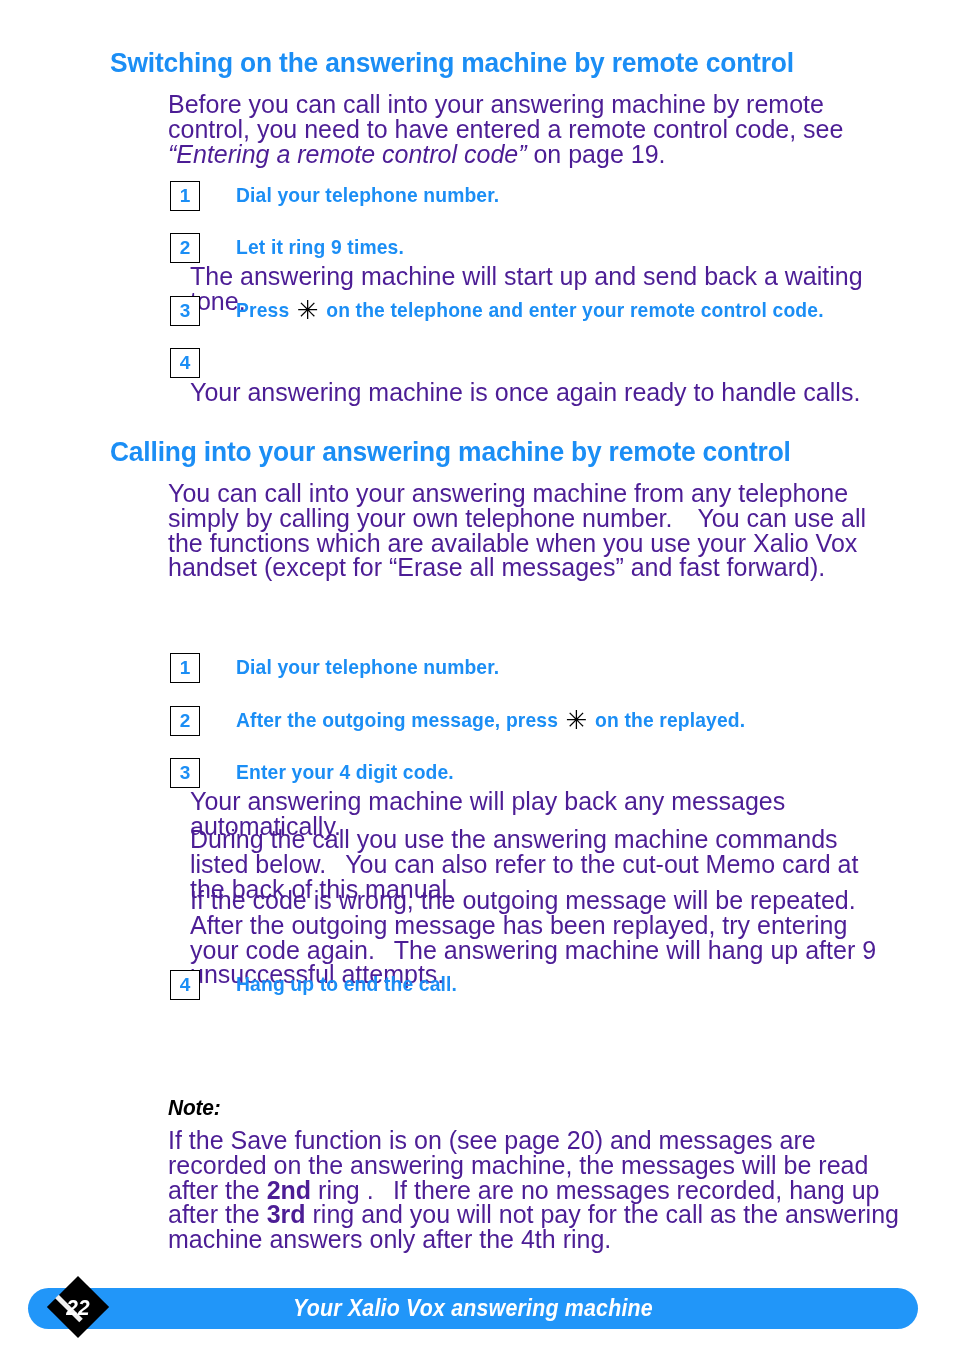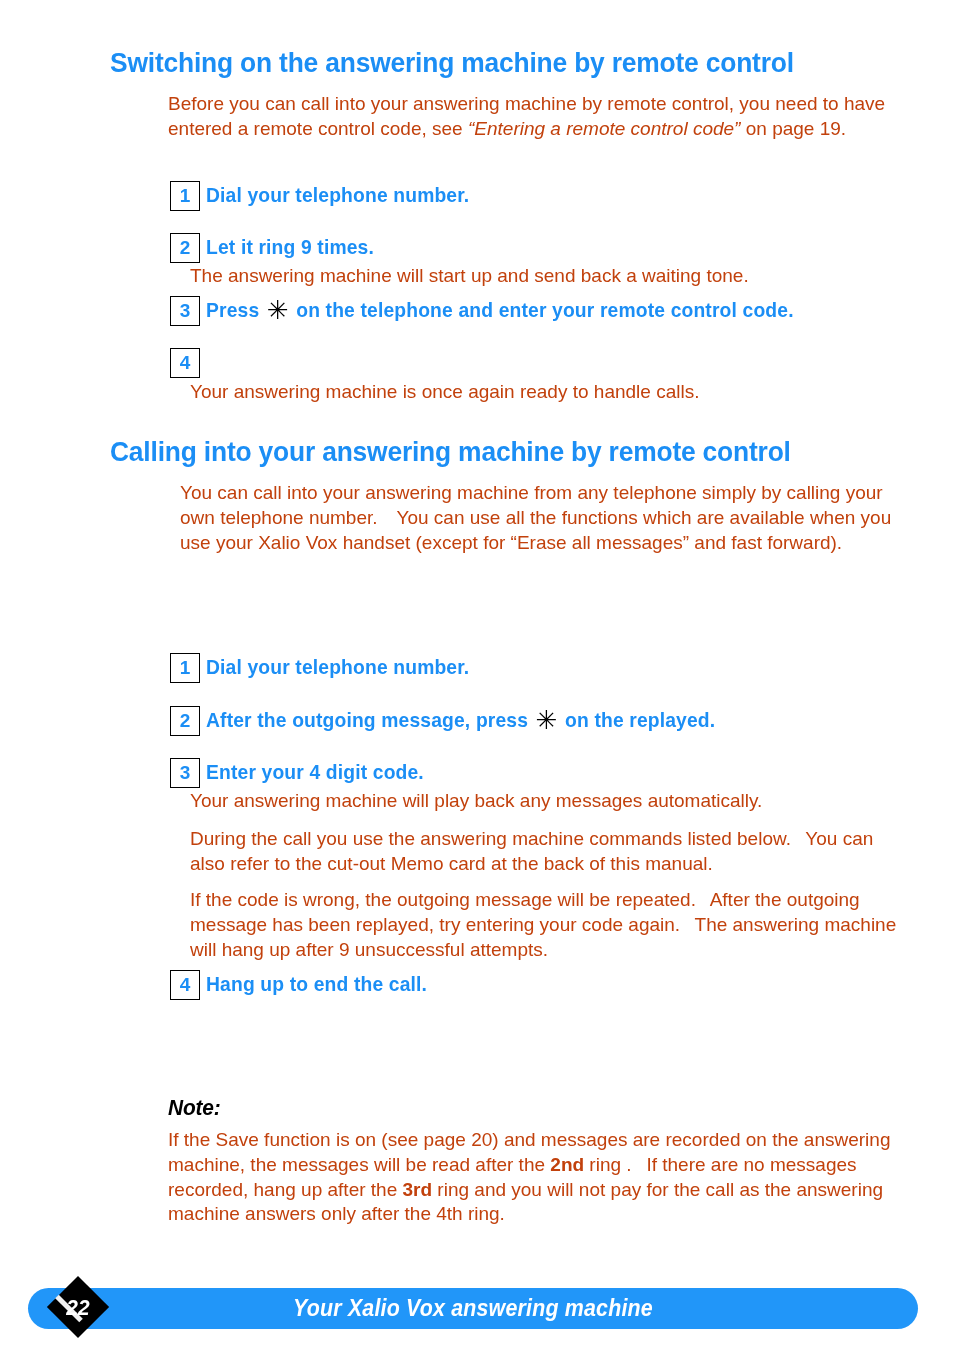--- a/index.html
+++ b/index.html
@@ -36,22 +36,22 @@
     transform: scaleX(0.96);
     transform-origin: left center;
     white-space: nowrap;
   }
 
   
   .para {
     position: absolute;
     left: 168px;
     width: 732px;
-    color: #c2410c;
-    font-size: 19px;
+    color: #4c1d95;
+    font-size: 25px;
     line-height: 24.8px;
     text-align: left;
   }
   .para.indent {
     left: 190px;
     width: 710px;
   }
 
   
   .step {
@@ -67,21 +67,21 @@
     box-sizing: border-box;
     color: #1b8ef5;
     font-weight: bold;
     font-size: 19px;
     line-height: 27px;
     text-align: center;
     flex: 0 0 auto;
     background: #ffffff;
   }
   .step-text {
-    margin-left: 6px;
+    margin-left: 36px;
     color: #1b8ef5;
     font-weight: bold;
     font-size: 19.3px;
     line-height: 29px;
     white-space: nowrap;
     letter-spacing: 0.15px;
   }
   .k {
     color: #000000;
     font-weight: bold;
@@ -208,21 +208,21 @@
     <div class="step-text"><span>Press </span><span class="star">✳</span><span> on the telephone and enter your remote control code.</span></div>
   </div>
 
   <div class="step" style="top:348px;">
     <div class="step-num">4</div>
   </div>
   <div class="para indent" style="top:380px;">Your answering machine is once again ready to handle calls.</div>
 
   <div class="section-heading" style="top:436px;">Calling into your answering machine by remote control</div>
 
-  <div class="para" style="top:481px;margin-left:12px;">You can call into your answering machine from any telephone simply by calling your own telephone number. You can use all the functions which are available when you use your Xalio Vox handset (except for “Erase all messages” and fast forward).</div>
+  <div class="para" style="top:481px;">You can call into your answering machine from any telephone simply by calling your own telephone number. You can use all the functions which are available when you use your Xalio Vox handset (except for “Erase all messages” and fast forward).</div>
 
   <div class="step" style="top:653px;">
     <div class="step-num">1</div>
     <div class="step-text"><span>Dial your telephone number.</span></div>
   </div>
 
   <div class="step" style="top:706px;">
     <div class="step-num">2</div>
     <div class="step-text"><span>After the outgoing message, press </span><span class="star">✳</span><span> on the replayed.</span></div>
   </div>

